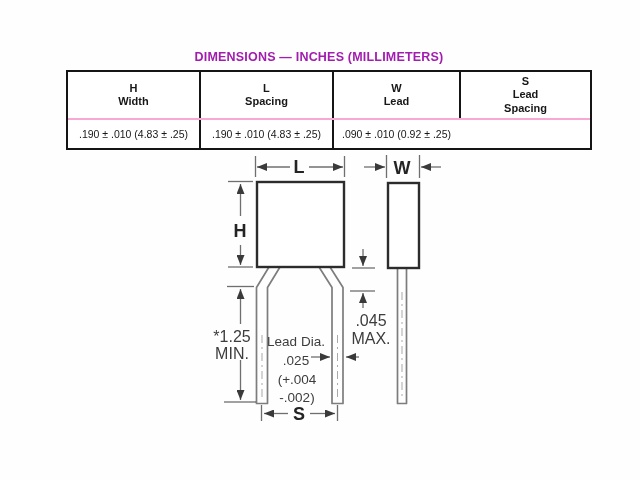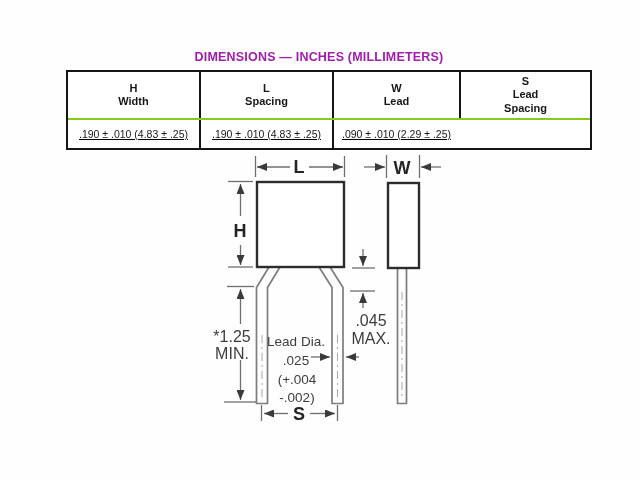--- a/index.html
+++ b/index.html
@@ -11,21 +11,21 @@
     position:absolute; left:56px; top:50px; width:526px;
     text-align:center; font-weight:bold; font-size:12.5px;
     letter-spacing:0.2px; color:#a21caf; white-space:nowrap;
   }
   .dim-table {
     position:absolute; left:66px; top:70px; width:526px;
     border:2px solid #151515; background:#ffffff; box-sizing:border-box;
   }
   .trow { display:grid; grid-template-columns:132fr 134fr 128fr 132fr; }
   .trow.head { height:46px; }
-  .trow.vals { height:28px; border-top:2px solid #84cc16;text-decoration:underline; }
+  .trow.vals { height:28px; border-top:2px solid #f9a8d4; }
   .cell {
     display:flex; flex-direction:column; justify-content:center; align-items:center;
     text-align:center; color:#171717; box-sizing:border-box; overflow:hidden;
   }
   .cell + .cell { border-left:2px solid #151515; }
   .head .cell { font-weight:bold; font-size:11px; line-height:13.5px; }
   .vals .cell { font-size:10.5px; white-space:nowrap; }
   svg { position:absolute; left:0; top:0; }
   .outline { fill:#ffffff; stroke:#2c2c2c; stroke-width:2.4; }
   .lead    { fill:none; stroke:#7d7d7d; stroke-width:1.7; stroke-linejoin:round; }
@@ -58,21 +58,21 @@
       </div>
       <div class="cell">
         <span>S</span>
         <span>Lead</span>
         <span>Spacing</span>
       </div>
     </div>
     <div class="trow vals">
       <div class="cell">.190 ± .010 (4.83 ± .25)</div>
       <div class="cell">.190 ± .010 (4.83 ± .25)</div>
-      <div class="cell">.090 ± .010 (2.29 ± .25)</div>
+      <div class="cell">.090 ± .010 (0.92 ± .25)</div>
     </div>
   </div>
 
   <svg width="640" height="480" viewBox="0 0 640 480">
     <defs>
       <marker id="ah" viewBox="0 0 10 8" refX="10" refY="4" markerWidth="10" markerHeight="8" markerUnits="userSpaceOnUse" orient="auto">
         <path d="M0,0 L10,4 L0,8 Z" fill="#3a3a3a"></path>
       </marker>
     </defs>
 

